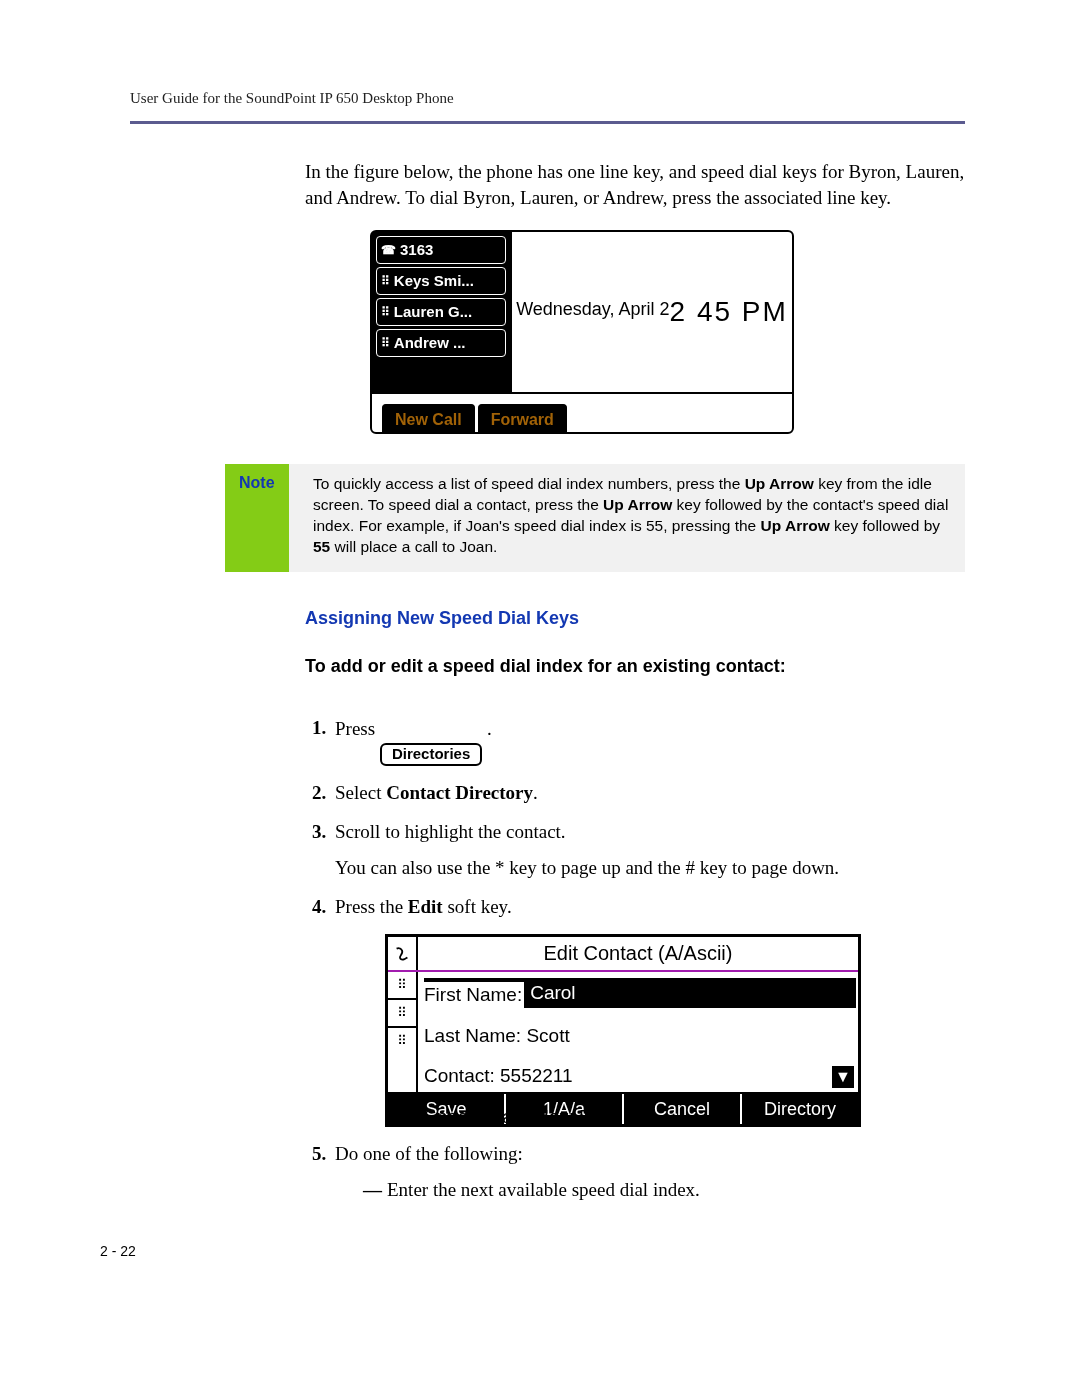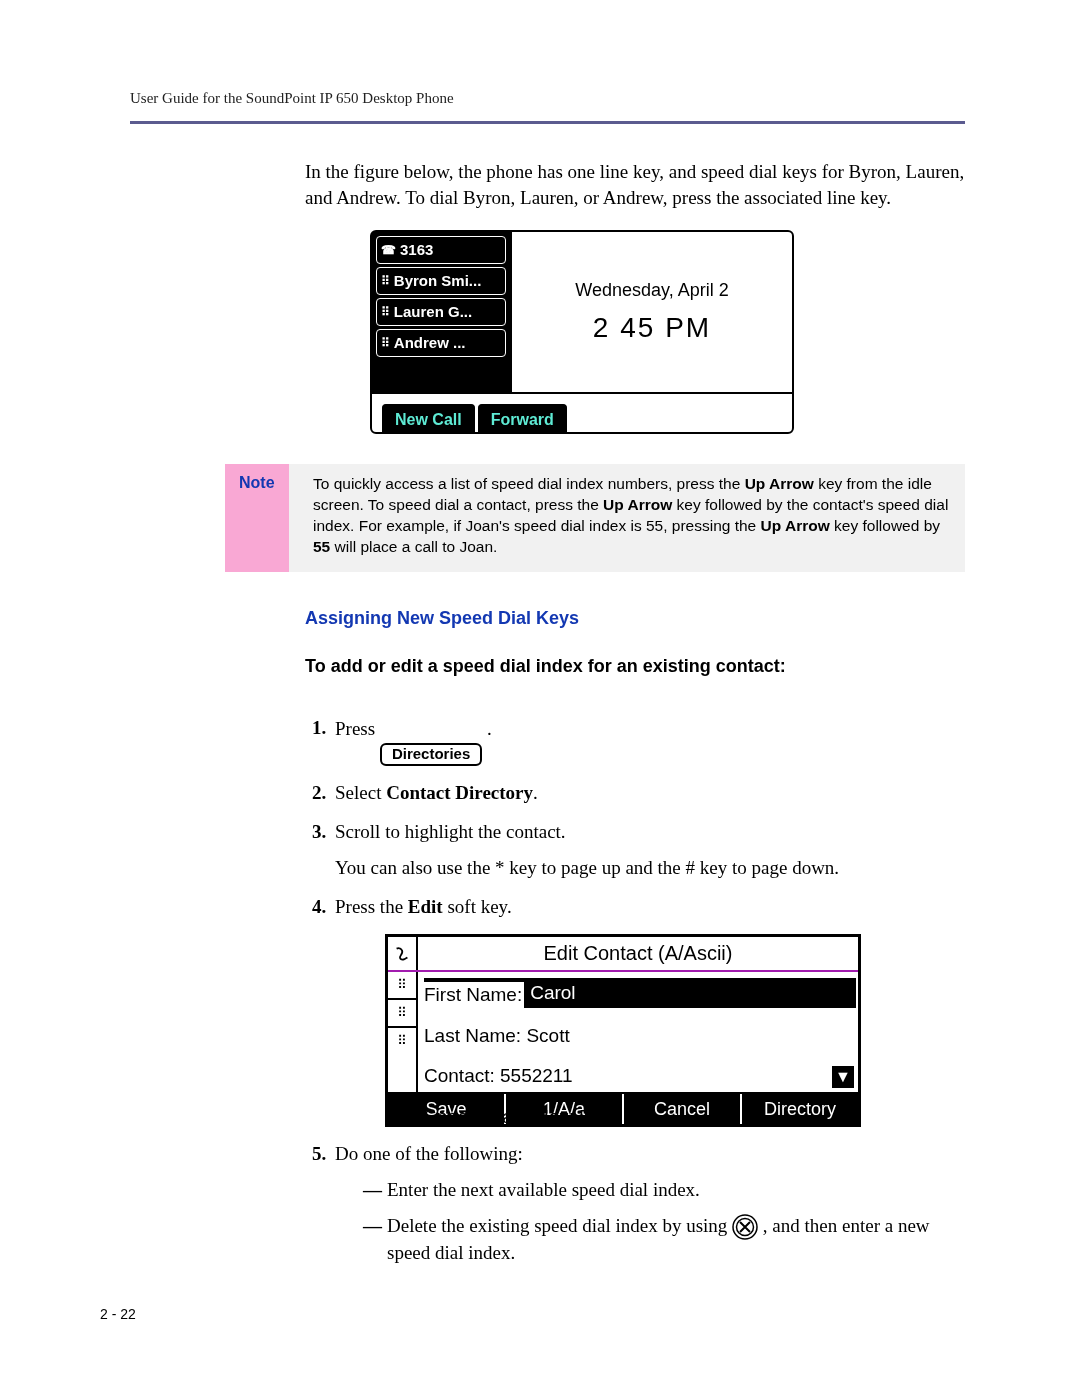--- a/index.html
+++ b/index.html
@@ -66,21 +66,21 @@
   .line-key .icon {
     font-size: 12px;
   }
   .line-keys .spacer {
     flex: 1;
     background: #000;
   }
   .phone-center {
     flex: 1;
     display: flex;
-    flex-direction: column;
+    flex-direction: row;
     align-items: center;
     justify-content: center;
     font-family: Arial, sans-serif;
   }
   .phone-date {
     font-size: 18px;
     margin-bottom: 6px;
   }
   .phone-time {
     font-size: 28px;
@@ -88,21 +88,21 @@
   }
   .phone-bottom {
     border-top: 2px solid #000;
     height: 38px;
     display: flex;
     align-items: flex-end;
     padding: 0 0 0 10px;
   }
   .softkey {
     background: #000;
-    color: #5eead4;
+    color: #a16207;
     font-family: Arial, sans-serif;
     font-weight: bold;
     font-size: 16px;
     border: 1px solid #000;
     border-bottom: none;
     border-radius: 4px 4px 0 0;
     padding: 4px 12px 2px 12px;
     margin-right: 3px;
   }
   .note-block {
@@ -111,21 +111,21 @@
     margin: 14px 0 30px 95px;
     background: #f1f1f1;
     padding: 10px 14px 14px 14px;
   }
   .note-label {
     color: #1338b2;
     font-weight: bold;
     font-family: Arial, sans-serif;
     font-size: 16px;
     min-width: 50px;
-    background: #f9a8d4;
+    background: #84cc16;
     margin: -10px 0 -14px -14px;
     padding: 10px 0 0 14px;
   }
   .note-text {
     font-family: Arial, sans-serif;
     font-size: 15.5px;
     line-height: 1.35;
   }
   .note-text b { font-weight: bold; }
   .h3-blue {
@@ -310,21 +310,21 @@
 
     <div class="figure-phone">
       <div class="phone-top">
         <div class="line-keys">
           <div class="line-key">
             <span class="icon">☎</span>
             <span>3163</span>
           </div>
           <div class="line-key">
             <span class="icon">⠿</span>
-            <span>Byron Smi...</span>
+            <span>Keys Smi...</span>
           </div>
           <div class="line-key">
             <span class="icon">⠿</span>
             <span>Lauren G...</span>
           </div>
           <div class="line-key">
             <span class="icon">⠿</span>
             <span>Andrew ...</span>
           </div>
           <div class="spacer"></div>
@@ -403,30 +403,19 @@
             <div class="edit-sk">1/A/a</div>
             <div class="edit-sk">Cancel</div>
             <div class="edit-sk">Directory</div>
           </div>
         </div>
       </li>
       <li>
         <div>Do one of the following:</div>
         <ul class="dash">
           <li>Enter the next available speed dial index.</li>
-          <li>
-            <span>Delete the existing speed dial index by using </span>
-            <span class="circle-x">
-              <svg viewBox="0 0 26 26">
-                  <circle cx="13" cy="13" r="12" fill="none" stroke="#000" stroke-width="1.5"></circle>
-                  <circle cx="13" cy="13" r="8.5" fill="none" stroke="#000" stroke-width="1.5"></circle>
-                  <path d="M8 8 L18 18 M18 8 L8 18" stroke="#000" stroke-width="2"></path>
-                </svg>
-            </span>
-            <span>, and then enter a new speed dial index.</span>
-          </li>
         </ul>
       </li>
     </ol>
   </div>
 
   <div class="page-num">2 - 22</div>
 </div>
 
 </body></html>

